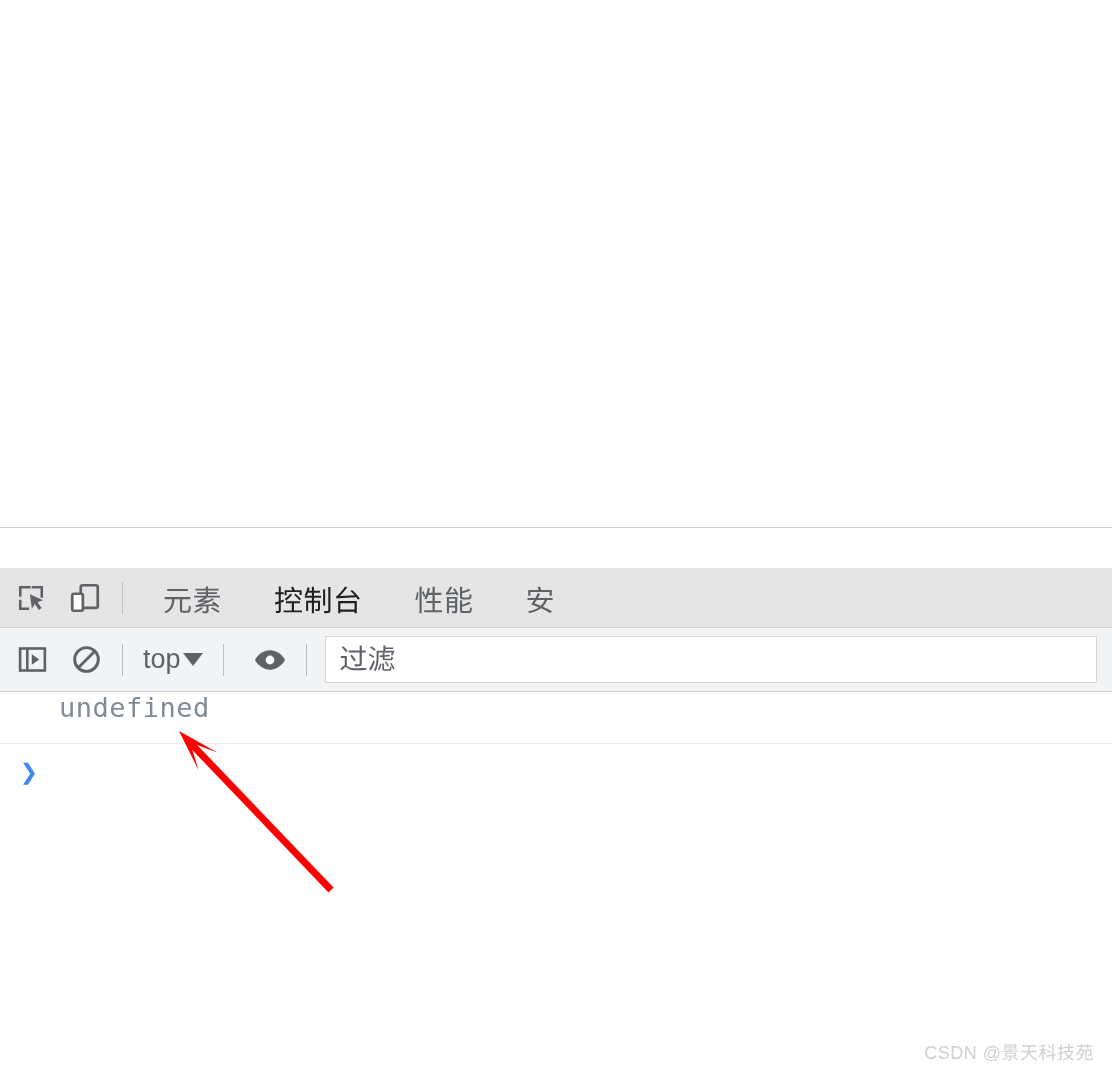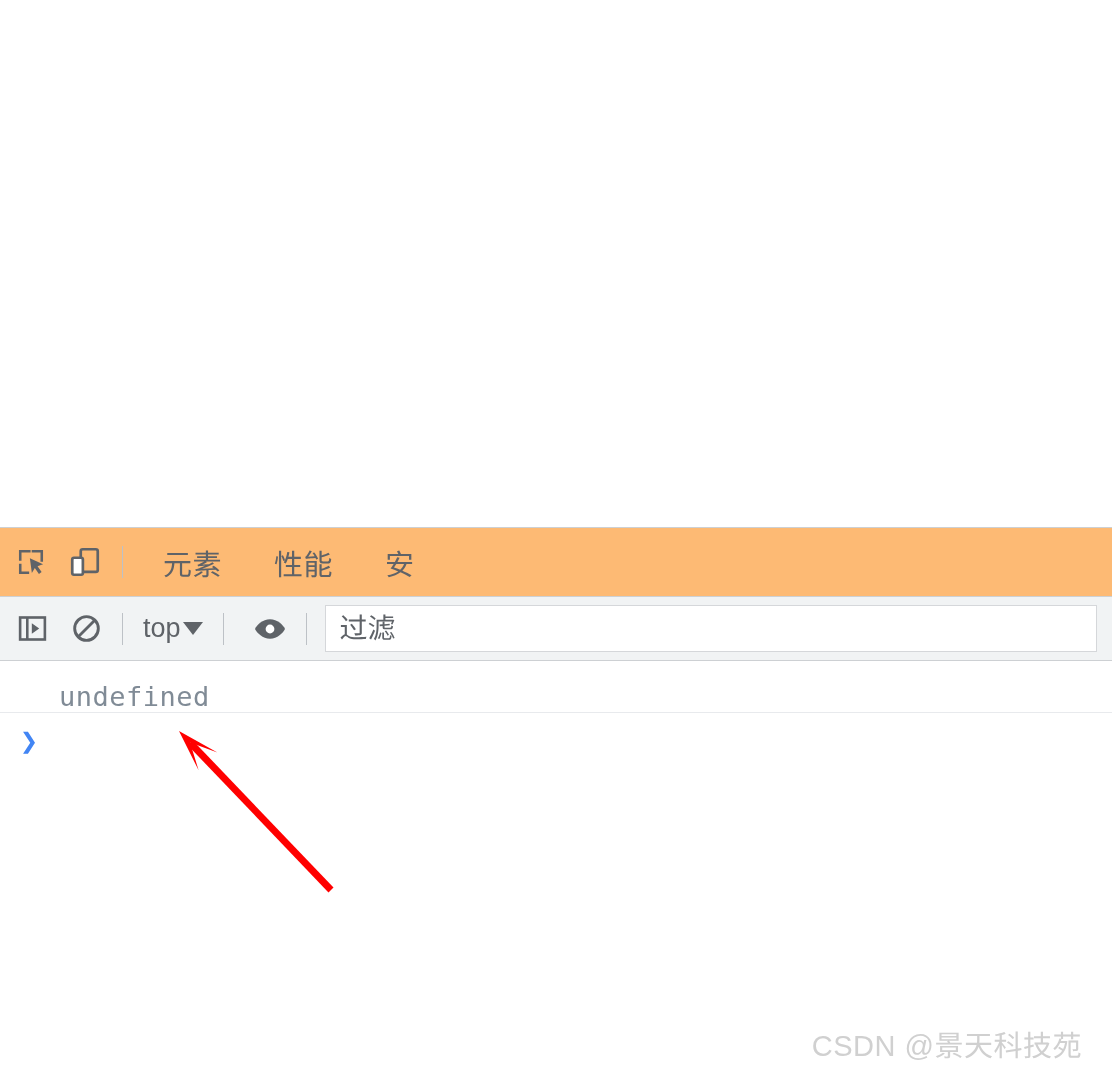--- a/index.html
+++ b/index.html
@@ -34,27 +34,28 @@
     width: 1112px;
     height: 551px;
     background: #ffffff;
     box-sizing: border-box;
     border-top: 1px solid #cdd0d3;
   }
 
   
   .tabbar {
     position: relative;
-    height: 69px;
-    background: #fdba74;
+    height: 60px;
+    background: #e5e5e5;
     border-bottom: 1px solid #cdd0d3;
     display: flex;
     align-items: center;
     overflow: hidden;
     box-sizing: border-box;
+    margin-top: 40px;
   }
   .tb-icon-btn {
     width: 46px;
     height: 46px;
     margin-left: 8px;
     display: flex;
     align-items: center;
     justify-content: center;
     flex: 0 0 auto;
     border-radius: 3px;
@@ -155,21 +156,21 @@
 
   
   .console-body {
     position: relative;
     height: 417px;
     background: #ffffff;
   }
   .console-msg {
     height: 52px;
     display: flex;
-    align-items: flex-end;
+    align-items: flex-start;
     border-bottom: 1px solid #e8eaed;
     box-sizing: border-box;
     padding-left: 59px;
   }
   .console-msg-text {
     font-family: "DejaVu Sans Mono", "Liberation Mono", monospace;
     font-size: 27px;
     color: #808b96;
     letter-spacing: 0.5px;
   }
@@ -197,23 +198,23 @@
     left: 0;
     top: 0;
     width: 1112px;
     height: 1078px;
     pointer-events: none;
   }
 
   
   .watermark {
     position: absolute;
-    right: 30px;
+    right: 18px;
     bottom: 14px;
-    font-size: 29px;
+    font-size: 18px;
     color: #d0d0d0;
     white-space: nowrap;
     letter-spacing: 0.5px;
   }
 </style>
 </head>
 <body>
 
 <div id="page-viewport"></div>
 
@@ -239,20 +240,23 @@
           <rect x="3" y="9" width="7.5" height="12" rx="1.2" fill="#ffffff" stroke="#5f6368" stroke-width="1.9"></rect>
         </svg>
       </span>
     </div>
 
     <div class="vsep"></div>
 
     <div class="tab">
       <span>元素</span>
     </div>
+    <div class="tab active">
+      <span>控制台</span>
+    </div>
     <div class="tab">
       <span>性能</span>
     </div>
     <div class="tab">
       <span>安</span>
     </div>
   </div>
 
   <div class="console-toolbar">
 

